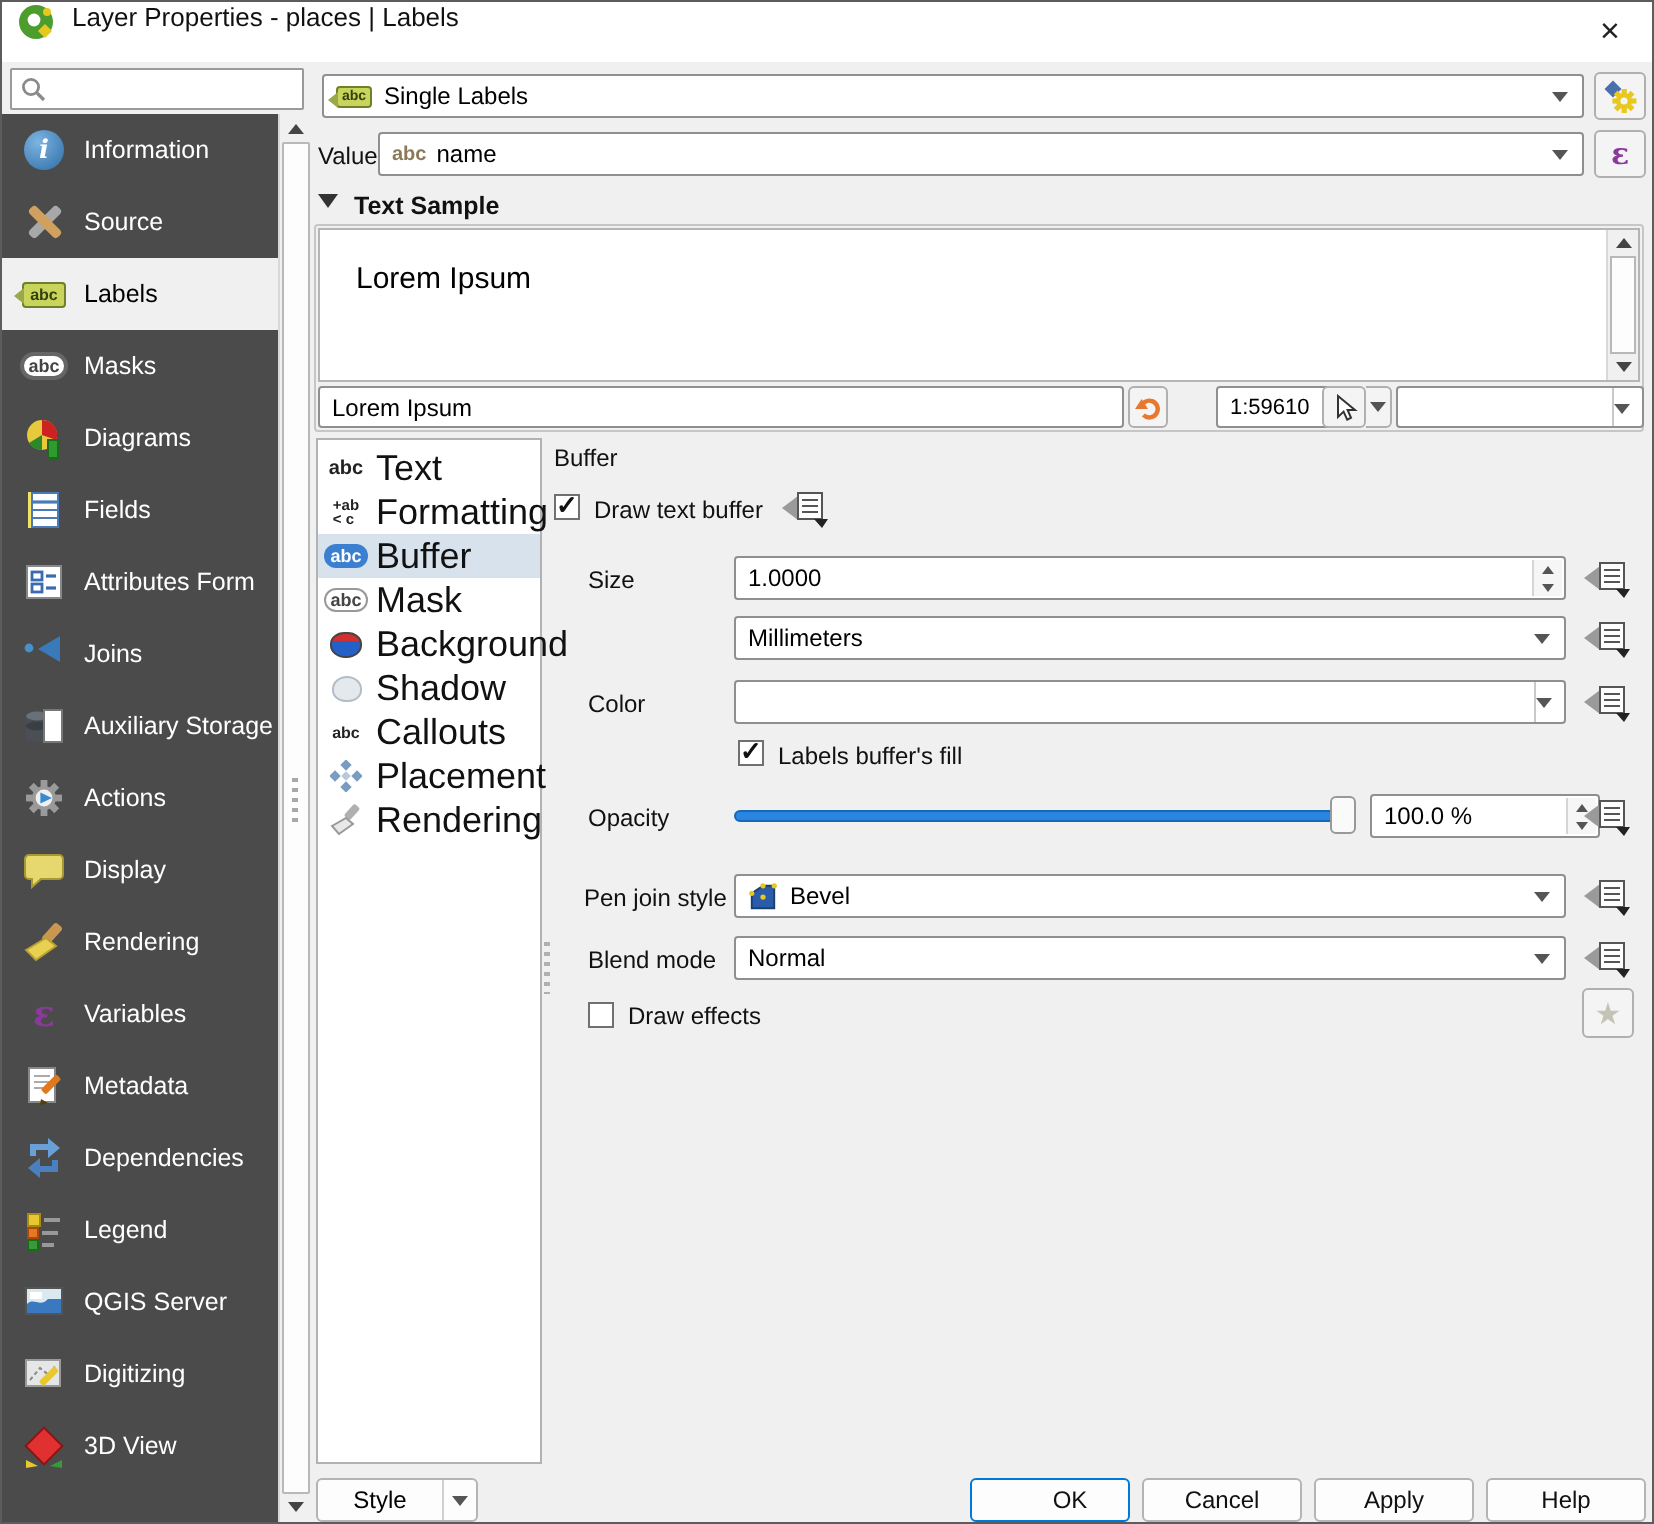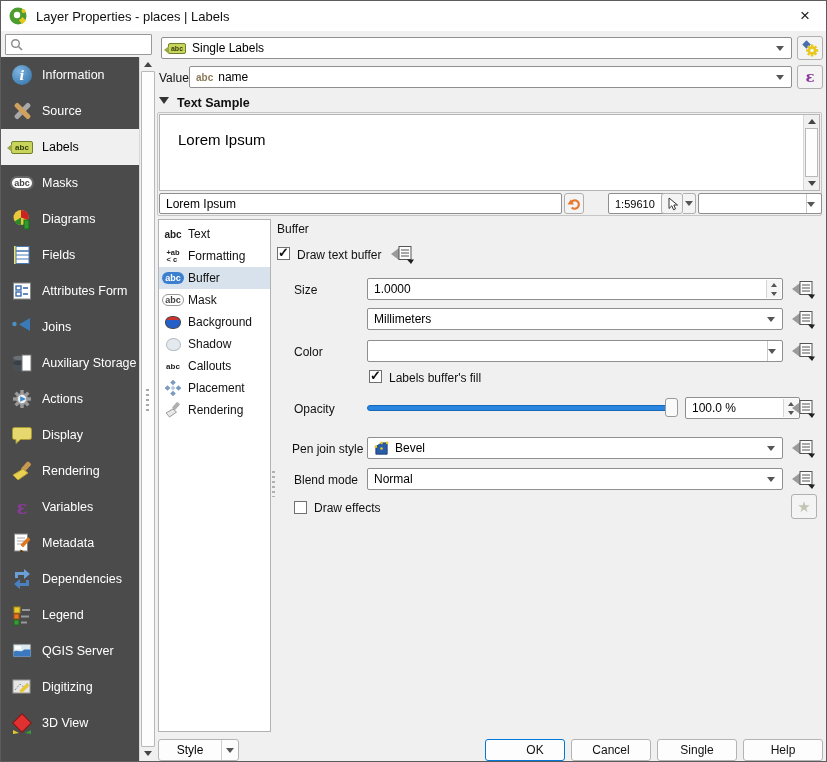--- a/index.html
+++ b/index.html
@@ -3,21 +3,21 @@
 <meta charset="utf-8">
 <style>
   * { margin:0; padding:0; box-sizing:border-box; }
   body { font-family:"Liberation Sans", sans-serif; background:#888; }
   .window {
     position:relative; width:827px; height:762px; background:#f0f0f0;
     border:1px solid #5c5c5c; overflow:hidden; font-size:12px; color:#000;
   }
   
   .titlebar { position:absolute; left:0; top:0; right:0; height:30px; background:#fff;
-    display:flex; align-items:center; padding-left:7px; }
+    display:flex; align-items:flex-start; padding-left:7px; }
   .titlebar .title { margin-left:8px; font-size:13px; color:#111; }
   .close-btn { position:absolute; right:8px; top:3px; width:26px; height:24px;
     display:flex; align-items:center; justify-content:center; font-size:17px; color:#222; cursor:default; }
   
   .search-box { position:absolute; left:4px; top:33px; width:147px; height:21px; background:#fff;
     border:1px solid #9a9a9a; border-radius:1px; display:flex; align-items:center; padding-left:4px; }
   .search-box input { border:none; outline:none; width:118px; font-size:11px; font-family:"Liberation Sans",sans-serif; }
   
   .sidebar { position:absolute; left:0; top:56px; width:155px; bottom:0; background:#4b4b4b; overflow:hidden; }
   .side-scroll { position:absolute; right:0; top:0; bottom:0; width:17px; background:#f0f0f0; border-left:1px solid #d8d8d8; }
@@ -69,21 +69,21 @@
   .preview { position:absolute; left:158px; top:113px; width:661px; height:77px; background:#fff; border:1px solid #b5b5b5; }
   .preview .ptext { position:absolute; left:18px; top:16px; font-size:15px; color:#000; }
   .vscroll { position:absolute; right:0; top:0; bottom:0; width:16px; background:#f0f0f0; border-left:1px solid #d8d8d8; }
   .vscroll .thumb { position:absolute; left:1px; right:1px; top:13px; bottom:13px; background:#fdfdfd; border:1px solid #b8b8b8; }
   .vscroll .arr-up { top:4px; } .vscroll .arr-dn { bottom:4px; }
   
   .tabbox { position:absolute; left:157px; top:218px; width:113px; height:513px; background:#fff; border:1px solid #b2b2b2; }
   .tab-item { height:22px; display:flex; align-items:center; padding-left:2px; }
   .tab-item.selected { background:#d8e2ec; }
   .tab-item .ticon { width:24px; flex:none; display:flex; align-items:center; justify-content:center; }
-  .tab-item .tlbl { margin-left:3px; font-size:12px; color:#111; }
+  .tab-item .tlbl { margin-left:3px; font-size:18px; color:#111; }
   .t-abc { font-size:10px; font-weight:bold; color:#222; }
   .t-fmt { font-size:7.5px; font-weight:bold; color:#222; line-height:7px; text-align:left; }
   .t-buf { font-size:9px; font-weight:bold; color:#fff; background:#3b7fd0; border-radius:7px; padding:1px 3px; }
   .t-mask { font-size:9px; font-weight:bold; color:#444; background:#fff; border:1.5px solid #999; border-radius:6px; padding:0 2px; }
   .t-bg { width:16px; height:13px; border-radius:45% 45% 48% 48%; background:linear-gradient(#d03030 0 30%, #2560c8 30% 100%); border:1px solid #444; }
   .t-shadow { width:15px; height:13px; border-radius:50% 50% 45% 45%; background:#e4e9ee; border:1px solid #b4bcc6; }
   .t-call { position:relative; font-size:8px; font-weight:bold; color:#222; }
   
   .slider-track { position:absolute; height:6px; background:#2a85e0; border:1px solid #1668b8; border-radius:3px; }
   .slider-handle { position:absolute; width:13px; height:19px; background:#fafafa; border:1px solid #999; border-radius:3px; }
@@ -579,16 +579,16 @@
   </div>
 
   <div class="style-btn">
     <span class="txt">Style</span>
     <span class="arr">
         <span class="darr"></span>
       </span>
   </div>
   <div class="btn default" style="left:484px; top:738px; width:80px;padding-left:20px;">OK</div>
   <div class="btn" style="left:570px; top:738px; width:80px;">Cancel</div>
-  <div class="btn" style="left:656px; top:738px; width:80px;">Single</div>
+  <div class="btn" style="left:656px; top:738px; width:80px;">Apply</div>
   <div class="btn" style="left:742px; top:738px; width:80px;">Help</div>
 
 </div>
 
 </body></html>

